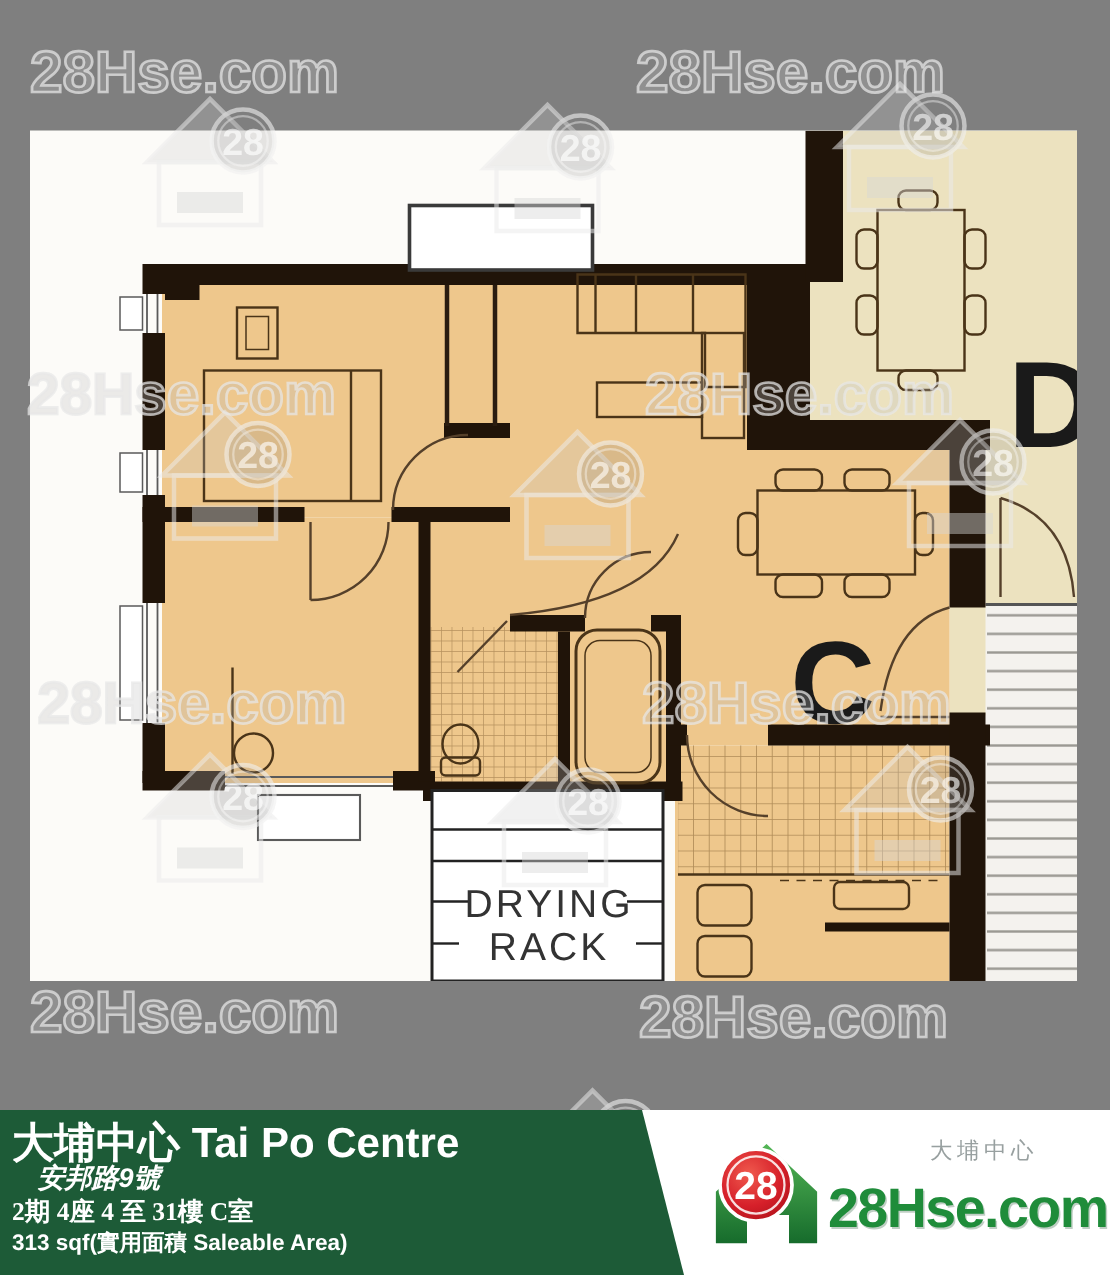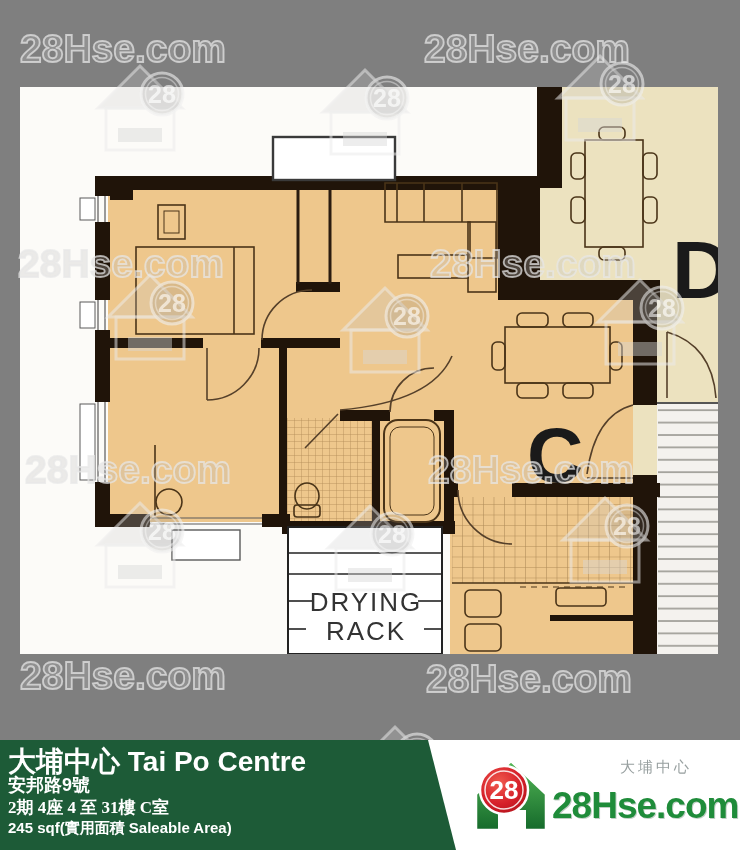--- a/index.html
+++ b/index.html
@@ -15,21 +15,21 @@
            color:rgba(190,190,190,0.28);-webkit-text-stroke:1.8px rgba(232,232,232,0.72);
            white-space:nowrap;}
   #wm svg{position:absolute;left:0;top:0;}
 
   
   #footer{position:absolute;left:0;top:740px;width:740px;height:110px;background:#ffffff;z-index:10;}
   #footer .greenbar{position:absolute;left:0;top:0;width:740px;height:110px;background:#1d5b37;
        clip-path:polygon(0 0,428px 0,456px 110px,0 110px);}
   .ft{position:absolute;color:#fff;font-weight:bold;white-space:nowrap;}
   #ft-title{left:8px;top:3px;font-size:28px;}
-  #ft-address{left:8px;top:33px;font-size:18px;}
+  #ft-address{left:25px;top:33px;font-size:18px;font-style:italic;}
   #ft-floor{left:8px;top:56px;font-size:17px;font-family:Liberation Serif, serif;}
   #ft-area{left:8px;top:79px;font-size:15px;}
   #brand{position:absolute;left:468px;top:12px;width:264px;height:90px;}
   #brand-name{position:absolute;left:84px;top:33px;font-size:37px;font-weight:bold;color:#1f8c3a;
       letter-spacing:-1px;text-shadow:1px 1px 0 rgba(0,60,20,0.25);}
   #brand-cn{position:absolute;left:152px;top:6px;font-size:15px;color:#98a0a0;letter-spacing:3px;}
 </style>
 </head>
 <body>
 
@@ -256,21 +256,21 @@
         </g>
     </g>
   </svg>
 </div>
 
 <div id="footer">
   <div class="greenbar"></div>
   <div class="ft" id="ft-title">大埔中心 Tai Po Centre</div>
   <div class="ft" id="ft-address">安邦路9號</div>
   <div class="ft" id="ft-floor">2期 4座 4 至 31樓 C室</div>
-  <div class="ft" id="ft-area">245 sqf(實用面積 Saleable Area)</div>
+  <div class="ft" id="ft-area">313 sqf(實用面積 Saleable Area)</div>
 
   <div id="brand">
     <svg width="84" height="84">
       <defs>
         <linearGradient id="gHouse" x1="0" y1="0" x2="0" y2="1">
           <stop offset="0" stop-color="#55b857"></stop>
             <stop offset="1" stop-color="#156a2b"></stop>
         </linearGradient>
         <radialGradient id="gRed" cx="0.4" cy="0.35" r="0.8">
           <stop offset="0" stop-color="#f05a4e"></stop>

